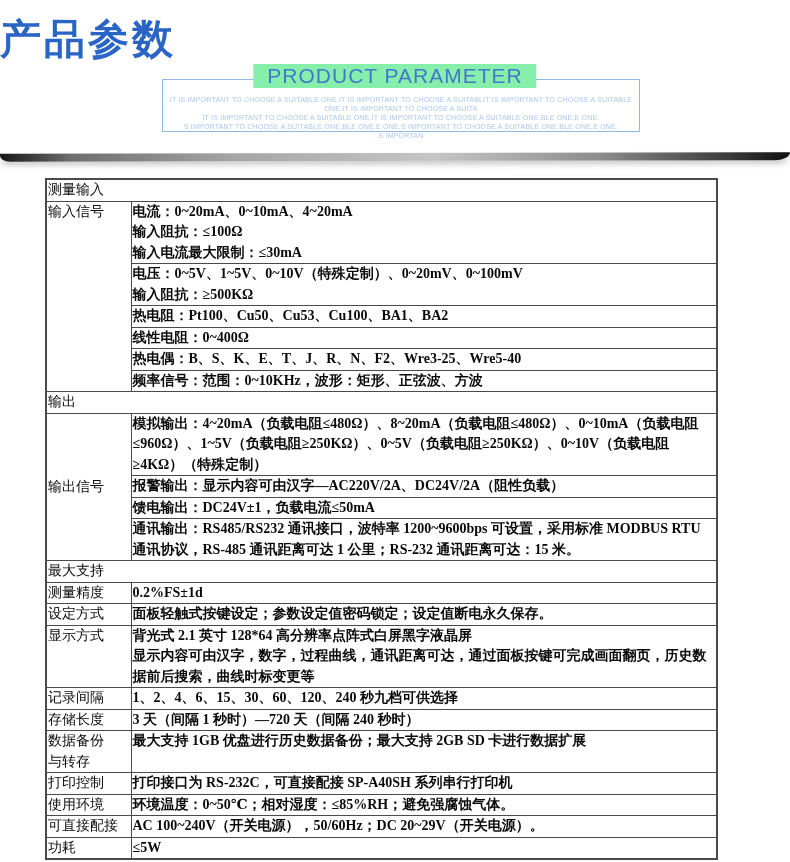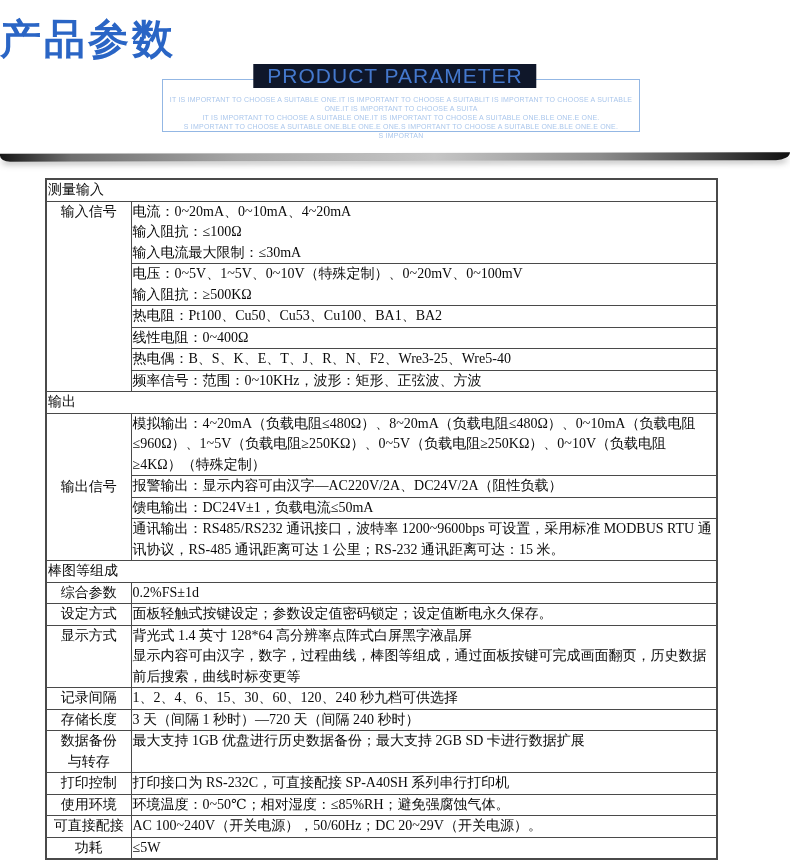--- a/index.html
+++ b/index.html
@@ -8,44 +8,44 @@
 
   
   .page-title{position:absolute;top:12px;left:0;width:790px;
               font-family:"Liberation Sans","DejaVu Sans",sans-serif;
               font-size:41px;font-weight:700;letter-spacing:3px;color:var(--c-title,#2a65c5);}
   .tag-box{position:absolute;left:162px;top:79px;width:476px;height:51px;
            border:1px solid var(--c-box_border,#93b7e4);}
   .page-subtitle{position:absolute;top:64px;left:50%;transform:translateX(-50%);
                  font-family:"Liberation Sans","DejaVu Sans",sans-serif;
                  font-size:21px;font-weight:400;letter-spacing:1px;white-space:nowrap;
-                 color:var(--c-subtitle,#4478cd);background:#0f172a;padding:0 14px;z-index:2;}
+                 color:var(--c-subtitle,#4478cd);background:#86efac;padding:0 14px;z-index:2;}
   .taglines{margin-top:15px;text-align:center;
             font-family:"Liberation Sans","DejaVu Sans",sans-serif;
             font-size:7px;line-height:9px;letter-spacing:.2px;
             color:var(--c-tagline,#abc7ec);}
 
   
   .swoosh{position:absolute;left:0;top:153px;width:790px;height:8px;
           background:linear-gradient(90deg,#161616 0%,#6e6e6e 9%,#a6a6a6 30%,#c6c6c6 55%,#8c8c8c 76%,#3c3c3c 92%,#101010 100%);
           border-radius:0 0 14px 10px / 0 0 8px 6px;
           box-shadow:0 4px 6px -2px rgba(70,70,70,.5);
           transform:skewY(-.12deg);}
 
   
   table.spec{position:absolute;left:45px;top:178px;width:673px;
              border-collapse:collapse;table-layout:fixed;
              border:2px solid var(--c-table_border,#4a4a4a);
              font-size:14px;line-height:20.5px;}
   table.spec td{border:1px solid var(--c-table_border,#4a4a4a);
                 vertical-align:top;padding:0 1px;overflow:hidden;}
   td.section{text-align:left;padding-left:5px;}
-  td.label{text-align:center;padding:0 2px;}
+  td.label{padding:0 2px;}
   td.label.v-middle{vertical-align:middle;}
-  td.content .ln{min-height:20.5px;}
+  td.content .ln{min-height:20.5px;font-weight:bold;}
   col.c1{width:85px;}
 </style>
 </head>
 <body>
 
 <div class="page">
 
   <div class="page-title">产品参数</div>
 
   <div class="page-subtitle">PRODUCT PARAMETER</div>
@@ -122,39 +122,39 @@
           <td class="content">
             <div class="ln">馈电输出：DC24V±1，负载电流≤50mA</div>
           </td>
         </tr>
         <tr>
           <td class="content">
             <div class="ln">通讯输出：RS485/RS232 通讯接口，波特率 1200~9600bps 可设置，采用标准 MODBUS RTU 通讯协议，RS-485 通讯距离可达 1 公里；RS-232 通讯距离可达：15 米。</div>
           </td>
         </tr>
         <tr>
-          <td colspan="2" class="section">棒图等组成</td>
-        </tr>
-        <tr>
-          <td class="label">综合参数</td>
+          <td colspan="2" class="section">最大支持</td>
+        </tr>
+        <tr>
+          <td class="label">测量精度</td>
           <td class="content">
             <div class="ln">0.2%FS±1d</div>
           </td>
         </tr>
         <tr>
           <td class="label">设定方式</td>
           <td class="content">
             <div class="ln">面板轻触式按键设定；参数设定值密码锁定；设定值断电永久保存。</div>
           </td>
         </tr>
         <tr>
           <td class="label">显示方式</td>
           <td class="content">
-            <div class="ln">背光式 1.4 英寸 128*64 高分辨率点阵式白屏黑字液晶屏</div>
-            <div class="ln">显示内容可由汉字，数字，过程曲线，棒图等组成，通过面板按键可完成画面翻页，历史数据前后搜索，曲线时标变更等</div>
+            <div class="ln">背光式 2.1 英寸 128*64 高分辨率点阵式白屏黑字液晶屏</div>
+            <div class="ln">显示内容可由汉字，数字，过程曲线，通讯距离可达，通过面板按键可完成画面翻页，历史数据前后搜索，曲线时标变更等</div>
           </td>
         </tr>
         <tr>
           <td class="label">记录间隔</td>
           <td class="content">
             <div class="ln">1、2、4、6、15、30、60、120、240 秒九档可供选择</div>
           </td>
         </tr>
         <tr>
           <td class="label">存储长度</td>

